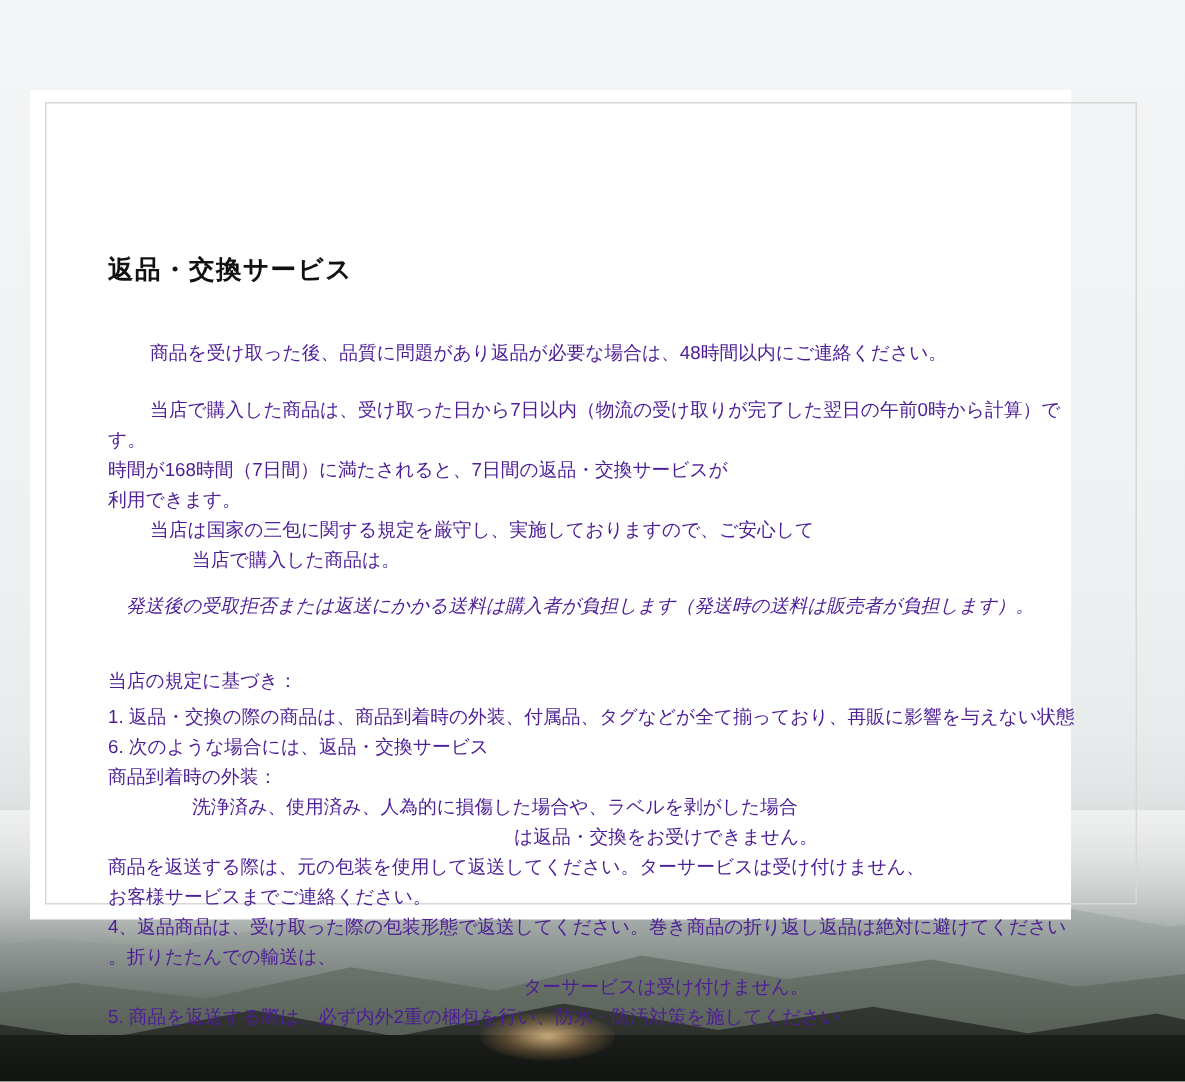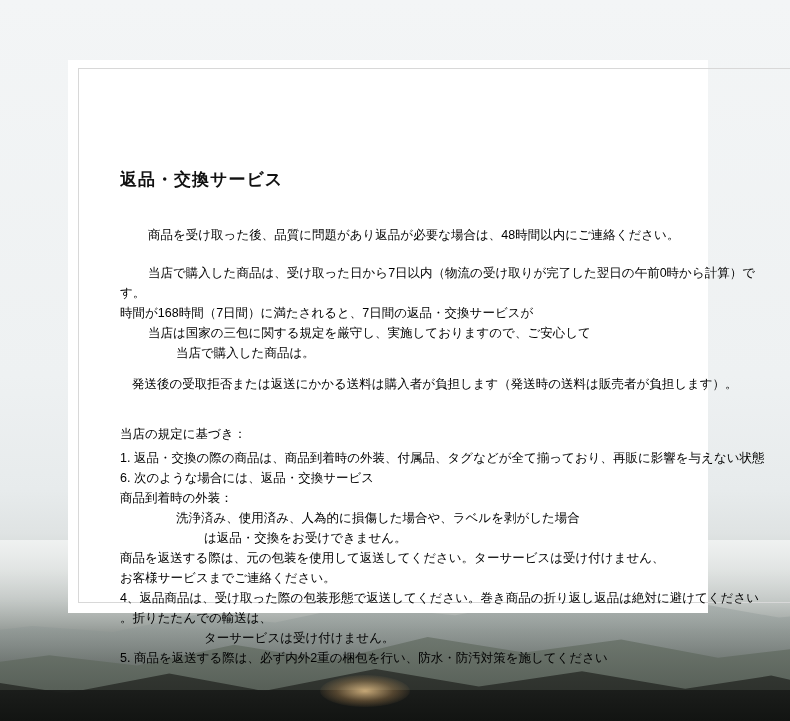--- a/index.html
+++ b/index.html
@@ -96,25 +96,24 @@
     width: 790px;
     height: 90px;
     background: linear-gradient(to bottom, rgba(255,255,255,0.55), rgba(255,255,255,0));
   }
 
   
   .card {
     position: absolute;
     left: 20px;
     top: 60px;
-    width: 640px;
+    width: 694px;
     height: 553px;
     background: #ffffff;
     z-index: 5;
-    margin-left: 48px;
   }
   .card-inner {
     position: absolute;
     left: 10px;
     top: 8px;
     width: 728px;
     height: 535px;
     border: 1px solid #d8d8d8;
     box-sizing: border-box;
   }
@@ -130,31 +129,31 @@
     font-size: 17px;
     font-weight: bold;
     letter-spacing: 1px;
     color: #111111;
     margin: 0 0 34px 0;
   }
   .para {
     font-size: 12.5px;
     line-height: 20px;
     margin: 0;
-    color: #000000;
+    color: #4c1d95;
     white-space: pre-wrap;
   }
   .gap-lg { height: 18px; }
   .gap-md { height: 11px; }
   .gap-sm { height: 4px; }
   .gap-xl { height: 30px; }
   .indent-1 { text-indent: 28px; }
   .indent-2 { padding-left: 56px; }
-  .indent-3 { padding-left: 84px; }
-  .indent-sm { padding-left: 12px; }
+  .indent-3 { padding-left: 84px; text-align: center; }
+  .indent-sm { padding-left: 12px; font-style: italic; }
 </style>
 </head>
 <body>
 
 <div class="page">
 
   <div class="photo">
     <div class="haze"></div>
     <div class="ridge-far"></div>
     <div class="ridge-mid"></div>
@@ -167,20 +166,21 @@
     <div class="card-inner"></div>
 
     <div class="content">
 
       <h1 class="doc-title">返品・交換サービス</h1>
 
       <p class="para indent-1">商品を受け取った後、品質に問題があり返品が必要な場合は、48時間以内にご連絡ください。</p>
       <div class="gap-lg"></div>
       <p class="para indent-1">当店で購入した商品は、受け取った日から7日以内（物流の受け取りが完了した翌日の午前0時から計算）です。</p>
       <p class="para">時間が168時間（7日間）に満たされると、7日間の返品・交換サービスが</p>
+      <p class="para">利用できます。</p>
       <p class="para indent-1">当店は国家の三包に関する規定を厳守し、実施しておりますので、ご安心して</p>
       <p class="para indent-2">当店で購入した商品は。</p>
       <div class="gap-md"></div>
       <p class="para indent-sm">発送後の受取拒否または返送にかかる送料は購入者が負担します（発送時の送料は販売者が負担します）。</p>
 
       <div class="gap-xl"></div>
 
       <p class="para">当店の規定に基づき：</p>
       <div class="gap-sm"></div>
 

